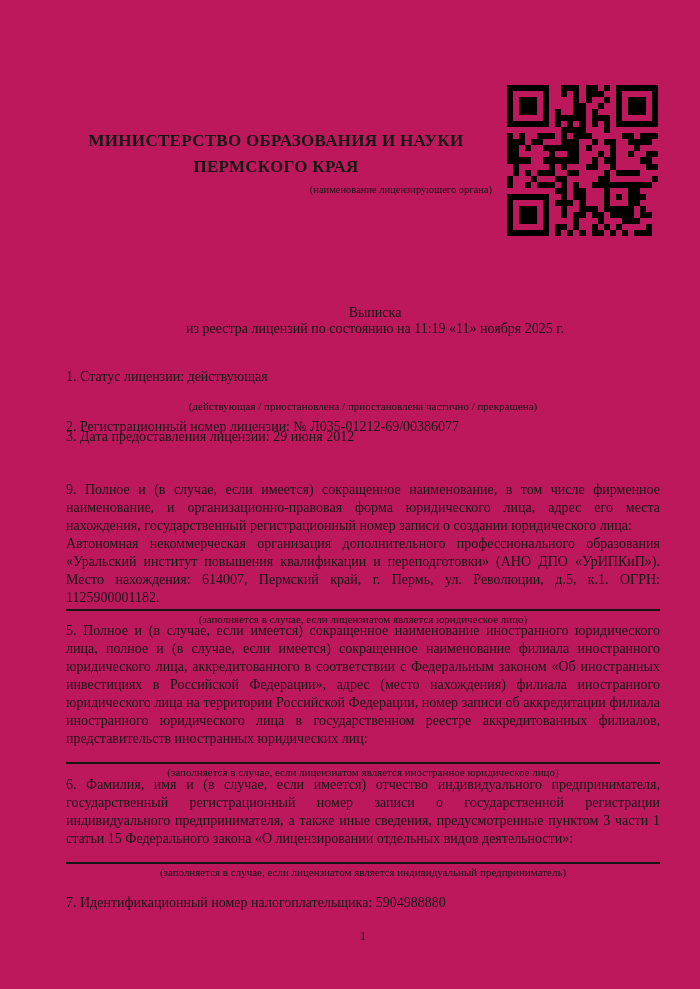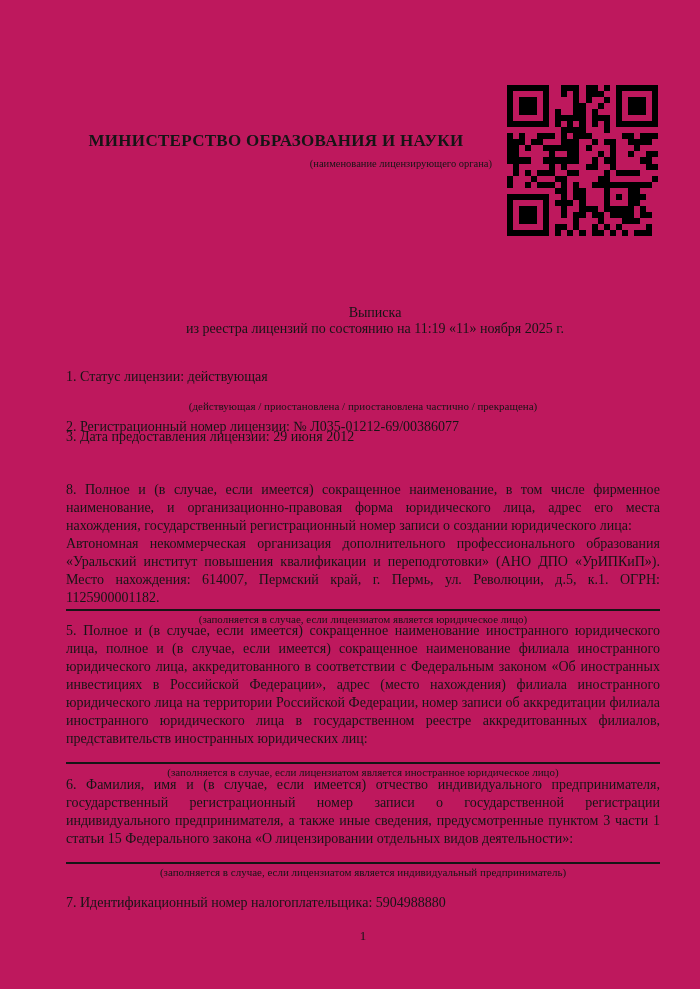--- a/index.html
+++ b/index.html
@@ -71,20 +71,21 @@
     font-size: 13px;
   }
 </style>
 </head>
 <body>
 
 <div class="page">
 
   <div class="abs header-left">
     <div class="ministry-line">МИНИСТЕРСТВО ОБРАЗОВАНИЯ И НАУКИ</div>
+    <div class="ministry-line">ПЕРМСКОГО КРАЯ</div>
     <div class="ministry-caption">(наименование лицензирующего органа)</div>
   </div>
 
   <div class="abs qr-wrap">
     <svg id="qr-svg" viewBox="0 0 25 25" xmlns="http://www.w3.org/2000/svg">
         <path d="M0 0h1v1h-1zM1 0h1v1h-1zM2 0h1v1h-1zM3 0h1v1h-1zM4 0h1v1h-1zM5 0h1v1h-1zM6 0h1v1h-1zM9 0h1v1h-1zM10 0h1v1h-1zM11 0h1v1h-1zM13 0h1v1h-1zM14 0h1v1h-1zM16 0h1v1h-1zM18 0h1v1h-1zM19 0h1v1h-1zM20 0h1v1h-1zM21 0h1v1h-1zM22 0h1v1h-1zM23 0h1v1h-1zM24 0h1v1h-1zM0 1h1v1h-1zM6 1h1v1h-1zM9 1h1v1h-1zM11 1h1v1h-1zM13 1h1v1h-1zM14 1h1v1h-1zM15 1h1v1h-1zM18 1h1v1h-1zM24 1h1v1h-1zM0 2h1v1h-1zM2 2h1v1h-1zM3 2h1v1h-1zM4 2h1v1h-1zM6 2h1v1h-1zM11 2h1v1h-1zM13 2h1v1h-1zM16 2h1v1h-1zM18 2h1v1h-1zM20 2h1v1h-1zM21 2h1v1h-1zM22 2h1v1h-1zM24 2h1v1h-1zM0 3h1v1h-1zM2 3h1v1h-1zM3 3h1v1h-1zM4 3h1v1h-1zM6 3h1v1h-1zM11 3h1v1h-1zM12 3h1v1h-1zM15 3h1v1h-1zM18 3h1v1h-1zM20 3h1v1h-1zM21 3h1v1h-1zM22 3h1v1h-1zM24 3h1v1h-1zM0 4h1v1h-1zM2 4h1v1h-1zM3 4h1v1h-1zM4 4h1v1h-1zM6 4h1v1h-1zM8 4h1v1h-1zM11 4h1v1h-1zM12 4h1v1h-1zM14 4h1v1h-1zM18 4h1v1h-1zM20 4h1v1h-1zM21 4h1v1h-1zM22 4h1v1h-1zM24 4h1v1h-1zM0 5h1v1h-1zM6 5h1v1h-1zM8 5h1v1h-1zM9 5h1v1h-1zM10 5h1v1h-1zM11 5h1v1h-1zM12 5h1v1h-1zM14 5h1v1h-1zM15 5h1v1h-1zM16 5h1v1h-1zM18 5h1v1h-1zM24 5h1v1h-1zM0 6h1v1h-1zM1 6h1v1h-1zM2 6h1v1h-1zM3 6h1v1h-1zM4 6h1v1h-1zM5 6h1v1h-1zM6 6h1v1h-1zM8 6h1v1h-1zM10 6h1v1h-1zM12 6h1v1h-1zM14 6h1v1h-1zM16 6h1v1h-1zM18 6h1v1h-1zM19 6h1v1h-1zM20 6h1v1h-1zM21 6h1v1h-1zM22 6h1v1h-1zM23 6h1v1h-1zM24 6h1v1h-1zM9 7h1v1h-1zM10 7h1v1h-1zM11 7h1v1h-1zM12 7h1v1h-1zM16 7h1v1h-1zM0 8h1v1h-1zM2 8h1v1h-1zM5 8h1v1h-1zM6 8h1v1h-1zM7 8h1v1h-1zM9 8h1v1h-1zM11 8h1v1h-1zM12 8h1v1h-1zM13 8h1v1h-1zM19 8h1v1h-1zM20 8h1v1h-1zM22 8h1v1h-1zM23 8h1v1h-1zM24 8h1v1h-1zM0 9h1v1h-1zM1 9h1v1h-1zM2 9h1v1h-1zM4 9h1v1h-1zM5 9h1v1h-1zM9 9h1v1h-1zM10 9h1v1h-1zM11 9h1v1h-1zM14 9h1v1h-1zM16 9h1v1h-1zM17 9h1v1h-1zM20 9h1v1h-1zM21 9h1v1h-1zM22 9h1v1h-1zM23 9h1v1h-1zM0 10h1v1h-1zM1 10h1v1h-1zM3 10h1v1h-1zM6 10h1v1h-1zM7 10h1v1h-1zM8 10h1v1h-1zM9 10h1v1h-1zM10 10h1v1h-1zM11 10h1v1h-1zM13 10h1v1h-1zM17 10h1v1h-1zM21 10h1v1h-1zM0 11h1v1h-1zM1 11h1v1h-1zM7 11h1v1h-1zM10 11h1v1h-1zM11 11h1v1h-1zM15 11h1v1h-1zM17 11h1v1h-1zM20 11h1v1h-1zM23 11h1v1h-1zM24 11h1v1h-1zM0 12h1v1h-1zM1 12h1v1h-1zM2 12h1v1h-1zM3 12h1v1h-1zM6 12h1v1h-1zM7 12h1v1h-1zM8 12h1v1h-1zM9 12h1v1h-1zM10 12h1v1h-1zM11 12h1v1h-1zM14 12h1v1h-1zM16 12h1v1h-1zM17 12h1v1h-1zM22 12h1v1h-1zM23 12h1v1h-1zM1 13h1v1h-1zM7 13h1v1h-1zM9 13h1v1h-1zM13 13h1v1h-1zM14 13h1v1h-1zM17 13h1v1h-1zM23 13h1v1h-1zM24 13h1v1h-1zM1 14h1v1h-1zM3 14h1v1h-1zM5 14h1v1h-1zM6 14h1v1h-1zM7 14h1v1h-1zM10 14h1v1h-1zM11 14h1v1h-1zM16 14h1v1h-1zM18 14h1v1h-1zM19 14h1v1h-1zM20 14h1v1h-1zM21 14h1v1h-1zM0 15h1v1h-1zM4 15h1v1h-1zM8 15h1v1h-1zM9 15h1v1h-1zM15 15h1v1h-1zM16 15h1v1h-1zM24 15h1v1h-1zM0 16h1v1h-1zM3 16h1v1h-1zM5 16h1v1h-1zM6 16h1v1h-1zM7 16h1v1h-1zM9 16h1v1h-1zM11 16h1v1h-1zM14 16h1v1h-1zM15 16h1v1h-1zM16 16h1v1h-1zM17 16h1v1h-1zM18 16h1v1h-1zM19 16h1v1h-1zM20 16h1v1h-1zM21 16h1v1h-1zM22 16h1v1h-1zM23 16h1v1h-1zM8 17h1v1h-1zM9 17h1v1h-1zM11 17h1v1h-1zM12 17h1v1h-1zM16 17h1v1h-1zM20 17h1v1h-1zM21 17h1v1h-1zM0 18h1v1h-1zM1 18h1v1h-1zM2 18h1v1h-1zM3 18h1v1h-1zM4 18h1v1h-1zM5 18h1v1h-1zM6 18h1v1h-1zM9 18h1v1h-1zM11 18h1v1h-1zM12 18h1v1h-1zM16 18h1v1h-1zM18 18h1v1h-1zM20 18h1v1h-1zM21 18h1v1h-1zM22 18h1v1h-1zM0 19h1v1h-1zM6 19h1v1h-1zM8 19h1v1h-1zM9 19h1v1h-1zM10 19h1v1h-1zM12 19h1v1h-1zM16 19h1v1h-1zM20 19h1v1h-1zM21 19h1v1h-1zM0 20h1v1h-1zM2 20h1v1h-1zM3 20h1v1h-1zM4 20h1v1h-1zM6 20h1v1h-1zM9 20h1v1h-1zM12 20h1v1h-1zM13 20h1v1h-1zM14 20h1v1h-1zM16 20h1v1h-1zM17 20h1v1h-1zM18 20h1v1h-1zM19 20h1v1h-1zM20 20h1v1h-1zM22 20h1v1h-1zM0 21h1v1h-1zM2 21h1v1h-1zM3 21h1v1h-1zM4 21h1v1h-1zM6 21h1v1h-1zM9 21h1v1h-1zM11 21h1v1h-1zM12 21h1v1h-1zM14 21h1v1h-1zM15 21h1v1h-1zM17 21h1v1h-1zM18 21h1v1h-1zM19 21h1v1h-1zM20 21h1v1h-1zM22 21h1v1h-1zM23 21h1v1h-1zM0 22h1v1h-1zM2 22h1v1h-1zM3 22h1v1h-1zM4 22h1v1h-1zM6 22h1v1h-1zM11 22h1v1h-1zM15 22h1v1h-1zM19 22h1v1h-1zM20 22h1v1h-1zM21 22h1v1h-1zM0 23h1v1h-1zM6 23h1v1h-1zM8 23h1v1h-1zM9 23h1v1h-1zM11 23h1v1h-1zM14 23h1v1h-1zM16 23h1v1h-1zM18 23h1v1h-1zM23 23h1v1h-1zM0 24h1v1h-1zM1 24h1v1h-1zM2 24h1v1h-1zM3 24h1v1h-1zM4 24h1v1h-1zM5 24h1v1h-1zM6 24h1v1h-1zM8 24h1v1h-1zM10 24h1v1h-1zM12 24h1v1h-1zM14 24h1v1h-1zM15 24h1v1h-1zM17 24h1v1h-1zM19 24h1v1h-1zM21 24h1v1h-1zM22 24h1v1h-1zM23 24h1v1h-1z" fill="#000000"></path>
       </svg>
   </div>
 
   <div class="abs doc-title">
@@ -93,21 +94,21 @@
   </div>
 
   <div class="abs item-line" style="top:369px">1. Статус лицензии: действующая</div>
   <div class="abs item-line note" style="top:400px">(действующая / приостановлена / приостановлена частично / прекращена)</div>
 
   <div class="abs item-line" style="top:419px">2. Регистрационный номер лицензии: № Л035-01212-69/00386077</div>
 
   <div class="abs item-line" style="top:429px">3. Дата предоставления лицензии: 29 июня 2012</div>
 
   <div class="abs group" style="top:481px">
-    <p class="para">8. Полное и (в случае, если имеется) сокращенное наименование, в том числе фирменное наименование, и организационно-правовая форма юридического лица, адрес его места нахождения, государственный регистрационный номер записи о создании юридического лица:</p>
+    <p class="para">9. Полное и (в случае, если имеется) сокращенное наименование, в том числе фирменное наименование, и организационно-правовая форма юридического лица, адрес его места нахождения, государственный регистрационный номер записи о создании юридического лица:</p>
     <p class="para">Автономная некоммерческая организация дополнительного профессионального образования «Уральский институт повышения квалификации и переподготовки» (АНО ДПО «УрИПКиП»). Место нахождения: 614007, Пермский край, г. Пермь, ул. Революции, д.5, к.1. ОГРН: 1125900001182.</p>
     <div class="rule rule-tight"></div>
     <div class="note note-under">(заполняется в случае, если лицензиатом является юридическое лицо)</div>
   </div>
 
   <div class="abs group" style="top:622px">
     <p class="para">5. Полное и (в случае, если имеется) сокращенное наименование иностранного юридического лица, полное и (в случае, если имеется) сокращенное наименование филиала иностранного юридического лица, аккредитованного в соответствии с Федеральным законом «Об иностранных инвестициях в Российской Федерации», адрес (место нахождения) филиала иностранного юридического лица на территории Российской Федерации, номер записи об аккредитации филиала иностранного юридического лица в государственном реестре аккредитованных филиалов, представительств иностранных юридических лиц:</p>
     <div class="rule rule-blankline"></div>
     <div class="note note-under">(заполняется в случае, если лицензиатом является иностранное юридическое лицо)</div>
   </div>

